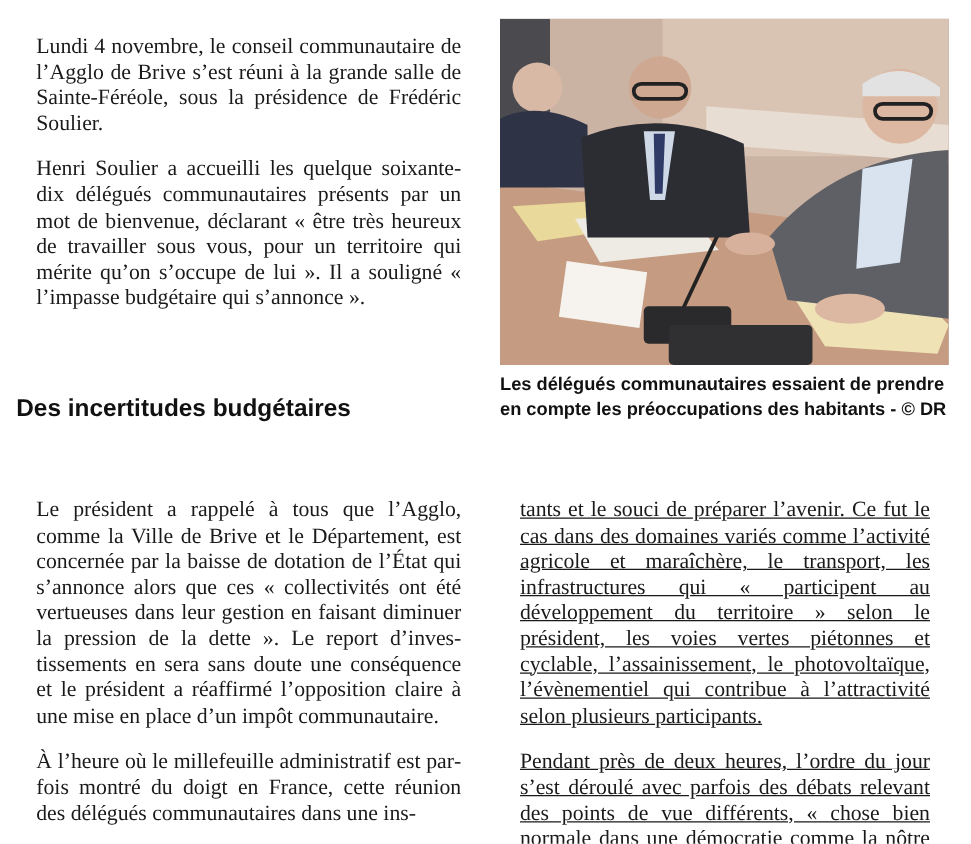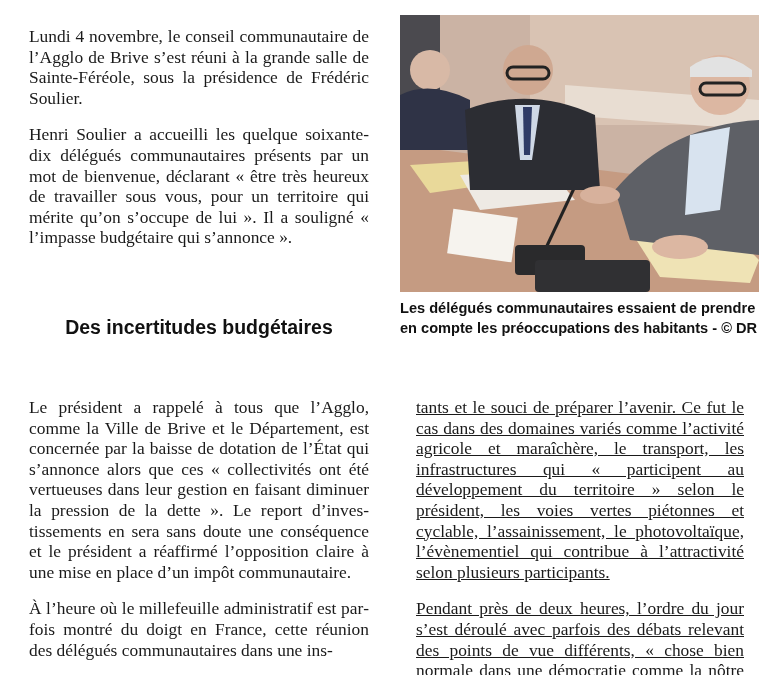--- a/index.html
+++ b/index.html
@@ -13,21 +13,21 @@
       font-family: "Liberation Serif", "DejaVu Serif", serif;
       font-size: 17.4px; line-height: 20.6px; text-align: justify;
       hyphens: manual;
     }
     .col p { margin: 16px; text-indent: 0; }
     #col-left-top { left: 13px; top: 10px; }
     #col-left-bottom { left: 13px; top: 381px; }
     #col-right-bottom { left: 400px; top: 381px; width: 360px; text-decoration: underline; }
     .subhead {
       position: absolute; left: 13px; top: 315px; width: 372px;
-      text-align: center;
+      text-align: left;
       font-family: "Liberation Sans", "DejaVu Sans", sans-serif;
       font-weight: bold; font-size: 19.5px; line-height: 24px; color: #111;
     }
     .photo {
       position: absolute; left: 400px; top: 15px; width: 359px; height: 277px;
       overflow: hidden; background: #b9a79b;
     }
     .caption {
       position: absolute; left: 400px; top: 298px; width: 359px;
       text-align: left;

